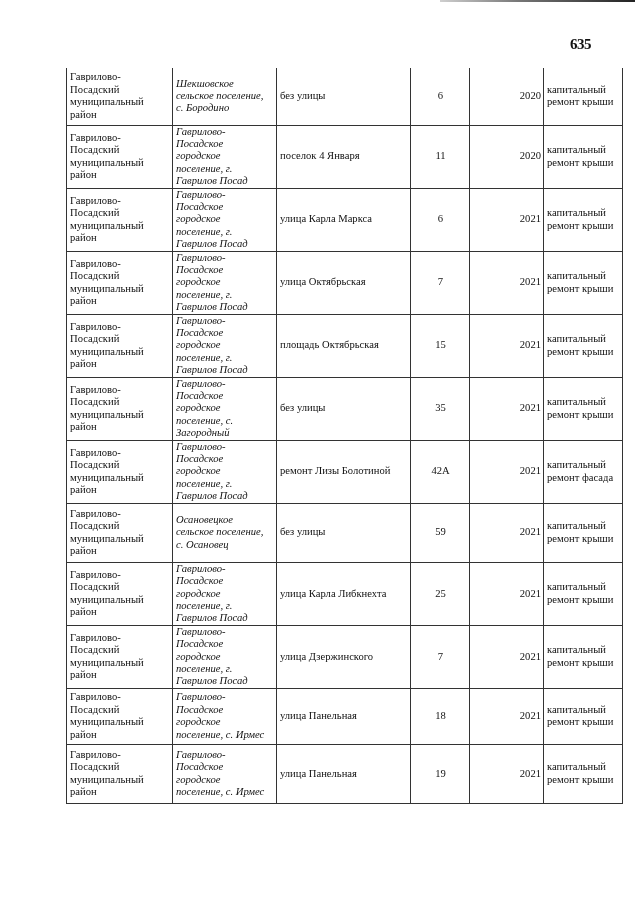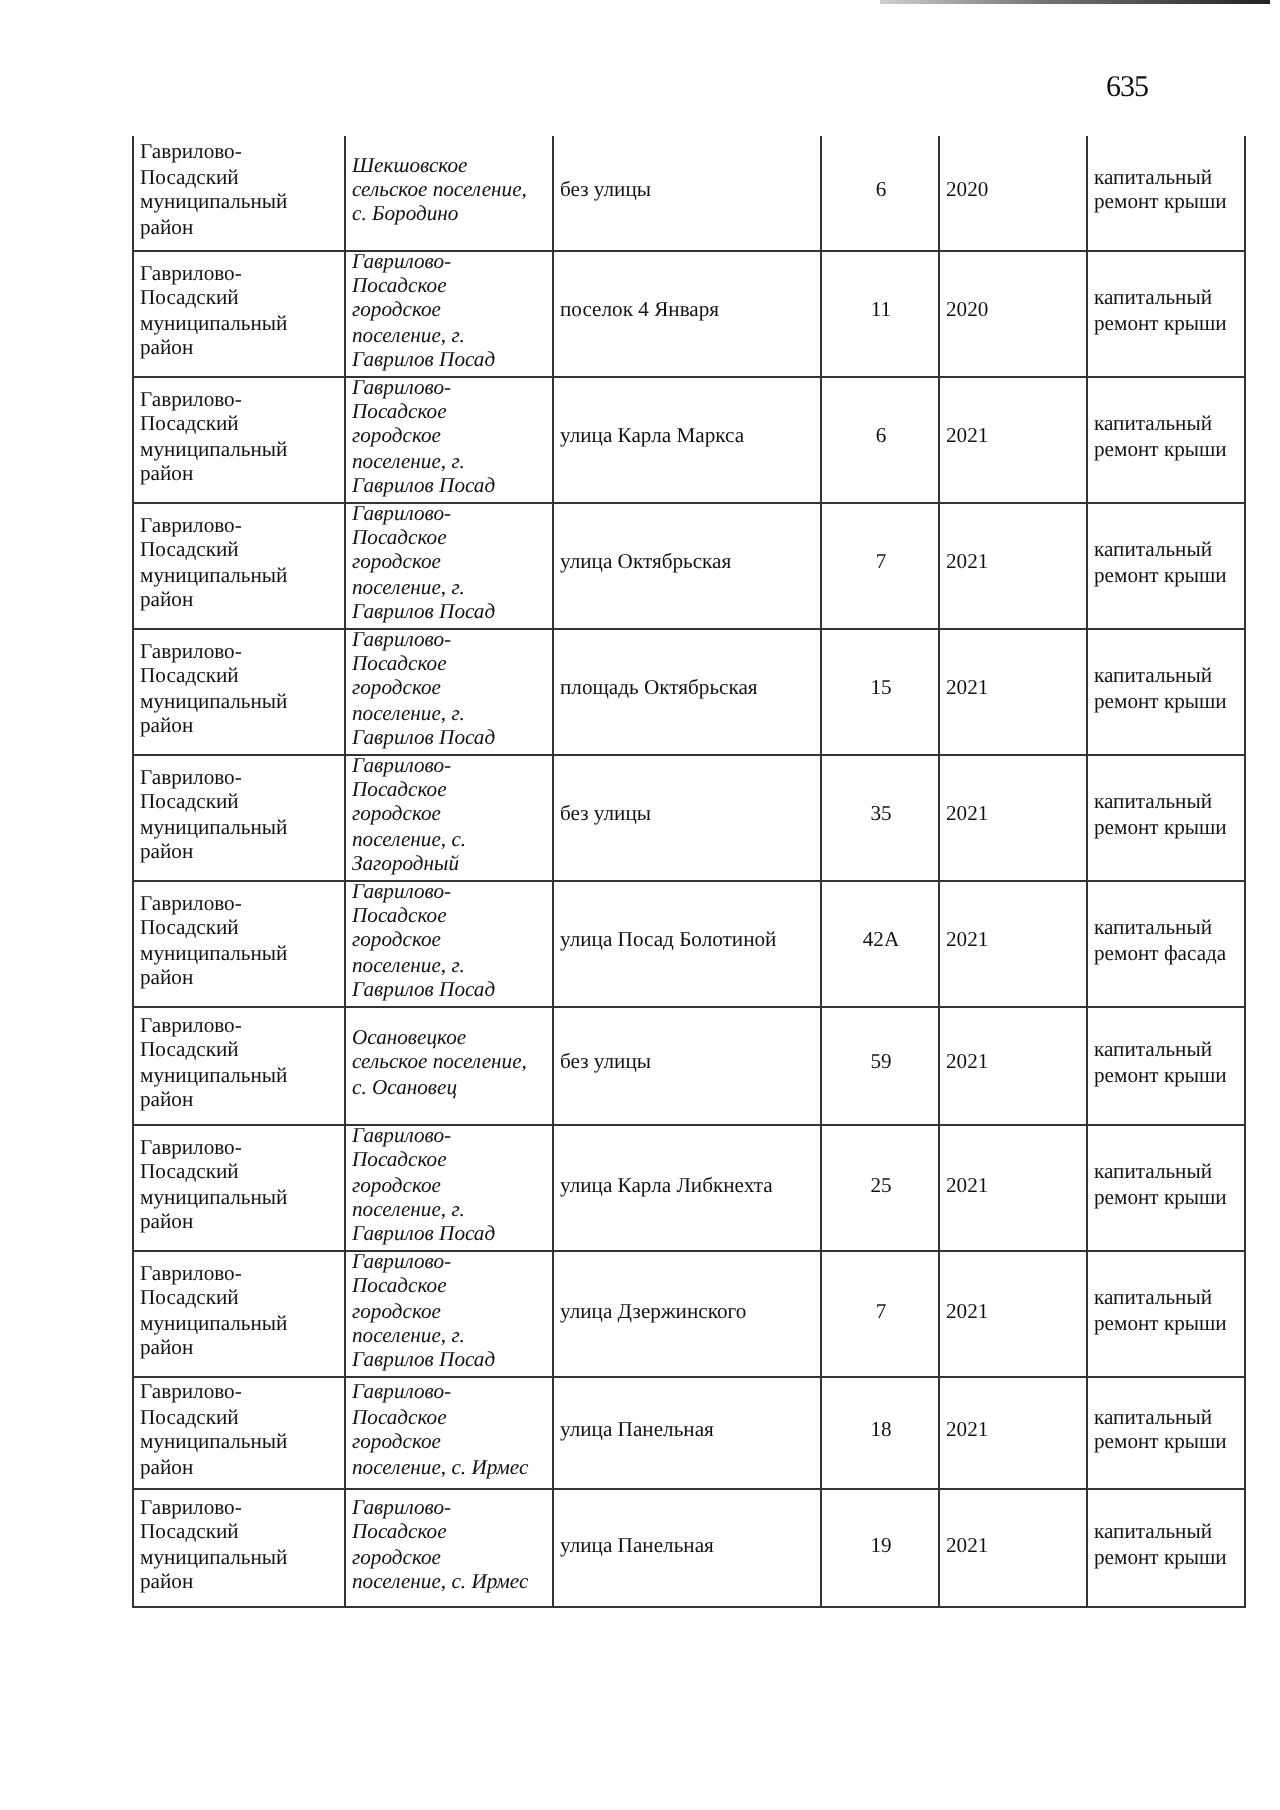--- a/index.html
+++ b/index.html
@@ -19,23 +19,24 @@
       position: absolute;
       top: 0;
       left: 440px;
       width: 195px;
       height: 2px;
       background: linear-gradient(to right, #cfcfcf, #777 40%, #222 100%);
     }
     .page-number {
       position: absolute;
       top: 36px;
-      left: 553px;
+      left: 570px;
       font-size: 15px;
       letter-spacing: -0.5px;
+      font-weight: bold;
     }
     table.doc-table {
       position: absolute;
       top: 68px;
       left: 66px;
       border-collapse: collapse;
       table-layout: fixed;
       width: 554px;
     }
     table.doc-table td {
@@ -46,21 +47,21 @@
       padding: 0 2px 0 3px;
       overflow: hidden;
     }
     table.doc-table tr:first-child td {
       border-top: none;
     }
     td.c-district { width: 100px; }
     td.c-settlement { width: 98px; font-style: italic; }
     td.c-street { width: 128px; padding-left: 5px; }
     td.c-house { width: 53px; text-align: center; }
-    td.c-year { width: 68px; text-align: left; }
+    td.c-year { width: 68px; text-align: right; }
     td.c-work { width: 73px; padding-left: 5px; }
     .nowrap { white-space: pre-line; }
   </style>
 </head>
 <body>
 
 <div class="top-rule"></div>
 
 <div class="page-number">635</div>
 
@@ -169,21 +170,21 @@
   <tr style="height: 63px;">
     <td class="c-district nowrap">Гаврилово-
 Посадский
 муниципальный
 район</td>
     <td class="c-settlement nowrap">Гаврилово-
 Посадское
 городское
 поселение, г.
 Гаврилов Посад</td>
-    <td class="c-street nowrap"> улица  Посад Болотиной</td>
+    <td class="c-street nowrap"> ремонт  Лизы Болотиной</td>
     <td class="c-house">42А</td>
     <td class="c-year">2021</td>
     <td class="c-work nowrap">капитальный
 ремонт фасада</td>
   </tr>
 
   <tr style="height: 59px;">
     <td class="c-district nowrap">Гаврилово-
 Посадский
 муниципальный

